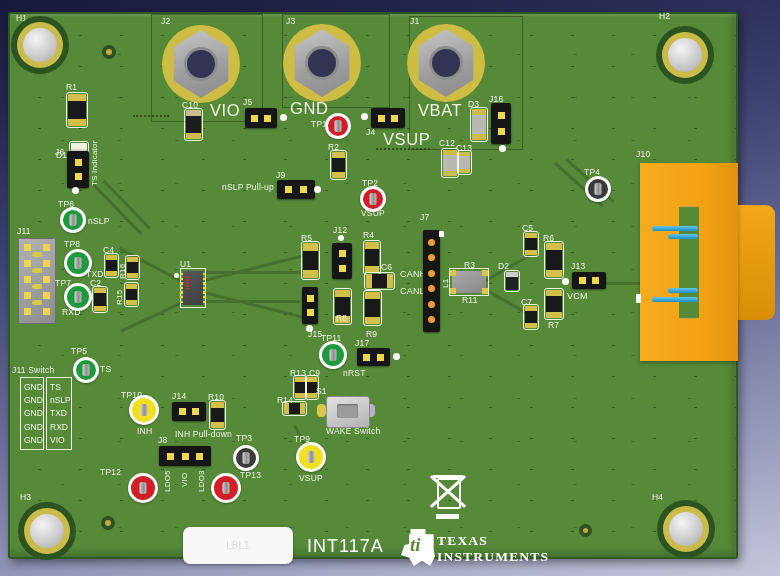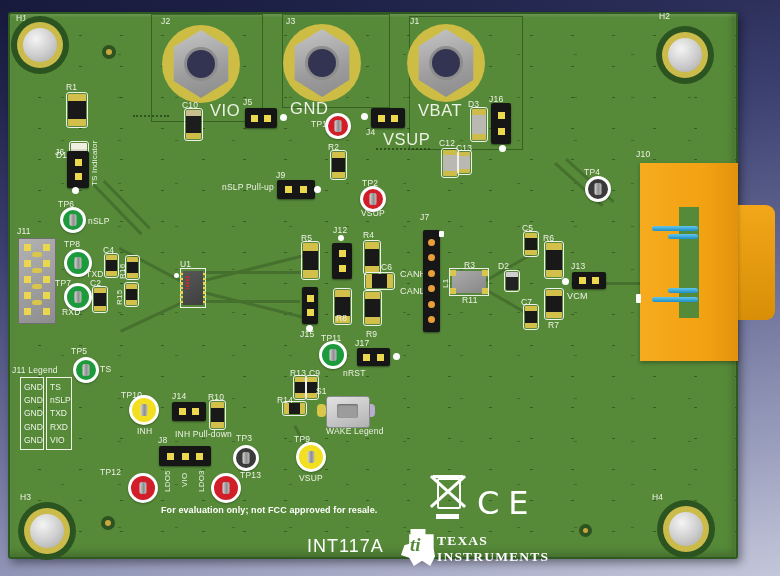--- a/index.html
+++ b/index.html
@@ -274,21 +274,21 @@
   <div class="slk v" style="left:119px;top:279px">R16</div>
   <div class="smd res-v" style="left:127px;top:257px;width:11px;height:21px"></div>
   <div class="slk" style="left:90px;top:279px">C2</div>
   <div class="smd res-v" style="left:94px;top:288px;width:12px;height:23px"></div>
   <div class="slk v" style="left:116px;top:305px">R15</div>
   <div class="smd res-v" style="left:126px;top:284px;width:11px;height:21px"></div>
   <div class="slk" style="left:71px;top:347px">TP5</div>
   <div class="tp green" style="left:73px;top:357px;width:26px;height:26px"></div>
   <div class="slk" style="left:100px;top:365px">TS</div>
 
-  <div class="slk" style="left:12px;top:366px">J11 Legend</div>
+  <div class="slk" style="left:12px;top:366px">J11 Switch</div>
   <div class="legend-col" style="left:20px;top:377px;width:24px;height:73px">
     <span>GND</span>
     <span>GND</span>
     <span>GND</span>
     <span>GND</span>
     <span>GND</span>
   </div>
   <div class="legend-col" style="left:46px;top:377px;width:26px;height:73px">
     <span>TS</span>
     <span>nSLP</span>
@@ -315,21 +315,21 @@
   <div class="smd res-v" style="left:365px;top:242px;width:14px;height:31px"></div>
   <div class="slk" style="left:381px;top:263px">C6</div>
   <div class="smd res-h" style="left:366px;top:274px;width:27px;height:14px"></div>
   <div class="slk m" style="left:400px;top:270px">CANH</div>
   <div class="slk m" style="left:400px;top:287px">CANL</div>
   <div class="hdr v" style="left:302px;top:287px;width:16px;height:37px">
       <div class="p"></div>
       <div class="p"></div>
     </div>
   <div class="dot" style="left:306px;top:325px;width:7px;height:7px"></div>
-  <div class="slk" style="left:300px;top:330px">J15</div>
+  <div class="slk" style="left:308px;top:330px">J15</div>
   <div class="smd res-v" style="left:335px;top:290px;width:15px;height:33px"></div>
   <div class="slk" style="left:336px;top:314px">R8</div>
   <div class="smd res-v" style="left:365px;top:292px;width:15px;height:32px"></div>
   <div class="slk" style="left:366px;top:330px">R9</div>
 
   <div class="slk" style="left:420px;top:213px">J7</div>
   <div class="hdr v" style="left:423px;top:230px;width:17px;height:102px">
     <div class="pr"></div>
       <div class="pr"></div>
       <div class="pr"></div>
@@ -379,21 +379,21 @@
   <div class="slk" style="left:309px;top:369px">C9</div>
   <div class="smd res-v" style="left:295px;top:377px;width:10px;height:21px"></div>
   <div class="smd res-v" style="left:307px;top:377px;width:10px;height:21px"></div>
   <div class="slk" style="left:277px;top:396px">R14</div>
   <div class="smd res-h" style="left:284px;top:403px;width:21px;height:11px"></div>
   <div class="slk" style="left:316px;top:387px">S1</div>
   <div class="pad" style="left:317px;top:404px;width:9px;height:13px;background:#d9c64a"></div>
   <div class="pad" style="left:366px;top:404px;width:9px;height:13px;background:#b9aed2"></div>
   <div class="sw-body" style="left:326px;top:396px;width:42px;height:30px"></div>
   <div class="sw-btn" style="left:337px;top:404px;width:21px;height:14px"></div>
-  <div class="slk" style="left:326px;top:427px">WAKE Legend</div>
+  <div class="slk" style="left:326px;top:427px">WAKE Switch</div>
   <div class="slk" style="left:294px;top:435px">TP9</div>
   <div class="tp yellow" style="left:296px;top:442px;width:30px;height:30px"></div>
   <div class="slk" style="left:299px;top:474px">VSUP</div>
 
   <div class="slk" style="left:121px;top:391px">TP10</div>
   <div class="tp yellow" style="left:129px;top:395px;width:30px;height:30px"></div>
   <div class="slk" style="left:137px;top:427px">INH</div>
   <div class="slk" style="left:172px;top:392px">J14</div>
   <div class="hdr" style="left:172px;top:402px;width:34px;height:19px">
       <div class="p"></div>
@@ -411,28 +411,29 @@
   <div class="slk v" style="left:164px;top:492px">LDO5</div>
   <div class="slk v" style="left:181px;top:487px">VIO</div>
   <div class="slk v" style="left:198px;top:492px">LDO3</div>
   <div class="slk" style="left:236px;top:434px">TP3</div>
   <div class="tp black" style="left:233px;top:445px;width:26px;height:26px"></div>
   <div class="slk" style="left:240px;top:471px">TP13</div>
   <div class="slk" style="left:100px;top:468px">TP12</div>
   <div class="tp red" style="left:128px;top:473px;width:30px;height:30px"></div>
   <div class="tp red" style="left:211px;top:473px;width:30px;height:30px"></div>
 
-  <div class="eval" style="left:161px;top:505px">For evaluation only; not FCC approved for resale.</div>
+  <div class="lbl" style="left:183px;top:527px;width:110px;height:37px">
+    <span>LBL1</span>
+  </div>
   <div class="bid" style="left:307px;top:536px">INT117A</div>
   <div class="weee" style="left:428px;top:473px">
     <div class="lid"></div>
       <div class="bin"></div>
       <div class="x1"></div>
       <div class="x2"></div>
       <div class="bar"></div>
   </div>
-  <div class="ce" style="left:477px;top:484px">CE</div>
   <div class="tibug" style="left:401px;top:529px">
     <span>ti</span>
   </div>
   <div class="ti-txt" style="left:437px;top:533px">TEXAS</div>
   <div class="ti-txt" style="left:437px;top:549px">INSTRUMENTS</div>
 </div>
 
 </body></html>

